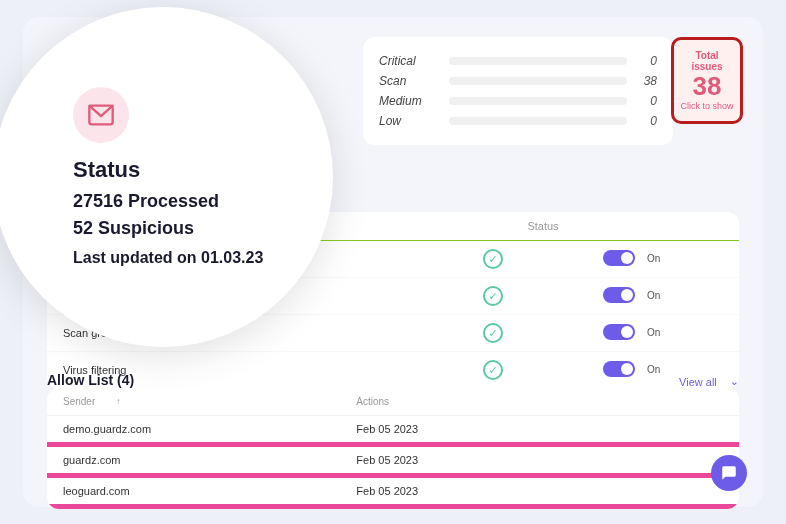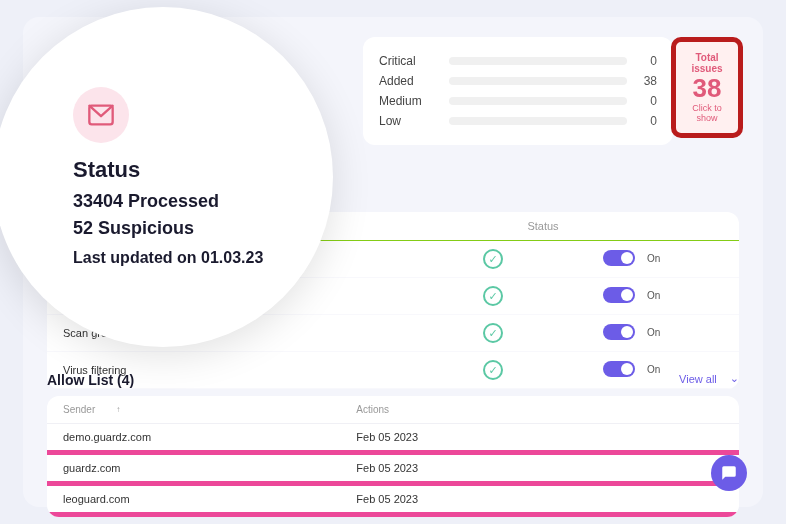--- a/index.html
+++ b/index.html
@@ -100,20 +100,21 @@
       padding: 14px 16px;
     }
 
     .severity-row {
       display: flex;
       align-items: center;
       justify-content: space-between;
       padding: 3px 0;
       font-size: 12px;
       color: #555;
+      font-style: italic;
     }
 
     .severity-row .label {
       width: 60px;
       color: #444;
       font-size: 12px;
     }
 
     .severity-row .bar-wrap {
       flex: 1;
@@ -136,21 +137,21 @@
       font-size: 12px;
     }
 
     
     .total-issues-badge {
       position: absolute;
       top: 20px;
       right: 20px;
       width: 72px;
       background: #fff0f0;
-      border: 5px solid #b91c1c;
+      border: 3px solid #b91c1c;
       border-radius: 10px;
       text-align: center;
       padding: 10px 6px;
     }
 
     .total-issues-badge .ti-title {
       font-size: 10px;
       color: #e05a7a;
       font-weight: 600;
     }
@@ -248,23 +249,22 @@
     
     .allow-list-section {
       position: absolute;
       top: 355px;
       left: 24px;
       right: 24px;
     }
 
     .allow-list-header {
       display: flex;
-      align-items: flex-start;
+      align-items: flex-end;
       justify-content: space-between;
-      margin-bottom: 8px;
     }
 
     .allow-list-title {
       font-size: 14px;
       font-weight: 700;
       color: #1a1a2e;
     }
 
     .view-all-link {
       font-size: 11px;
@@ -335,21 +335,21 @@
     <div class="severity-panel">
       <div id="severity-rows">
           <div class="severity-row">
     <span class="label">Critical</span>
     <span class="bar-wrap">
       <span class="bar-fill" style="width:0%;background:#e05a7a"></span>
     </span>
     <span class="count">0</span>
   </div>
           <div class="severity-row">
-    <span class="label">Added</span>
+    <span class="label">Scan</span>
     <span class="bar-wrap">
       <span class="bar-fill" style="width:100%;background:#e05a7a"></span>
     </span>
     <span class="count">38</span>
   </div>
           <div class="severity-row">
     <span class="label">Medium</span>
     <span class="bar-wrap">
       <span class="bar-fill" style="width:0%;background:#f5a623"></span>
     </span>
@@ -476,21 +476,21 @@
   </div>
 
   <div class="zoom-overlay">
     <div class="email-icon-wrap">
       <svg viewBox="0 0 24 24" fill="none" stroke="#e05a7a" stroke-width="2" stroke-linecap="round" stroke-linejoin="round">
         <rect x="2" y="4" width="20" height="16" rx="2"></rect>
         <polyline points="2,4 12,13 22,4"></polyline>
       </svg>
     </div>
     <div class="emails-title">Status</div>
-    <div class="stat-line">33404 Processed</div>
+    <div class="stat-line">27516 Processed</div>
     <div class="stat-line">52 Suspicious</div>
     <div class="last-updated">Last updated on 01.03.23</div>
   </div>
 
   <div class="chat-bubble">
     <svg viewBox="0 0 24 24">
       <path d="M21 15a2 2 0 0 1-2 2H7l-4 4V5a2 2 0 0 1 2-2h14a2 2 0 0 1 2 2z"></path>
     </svg>
   </div>
 

